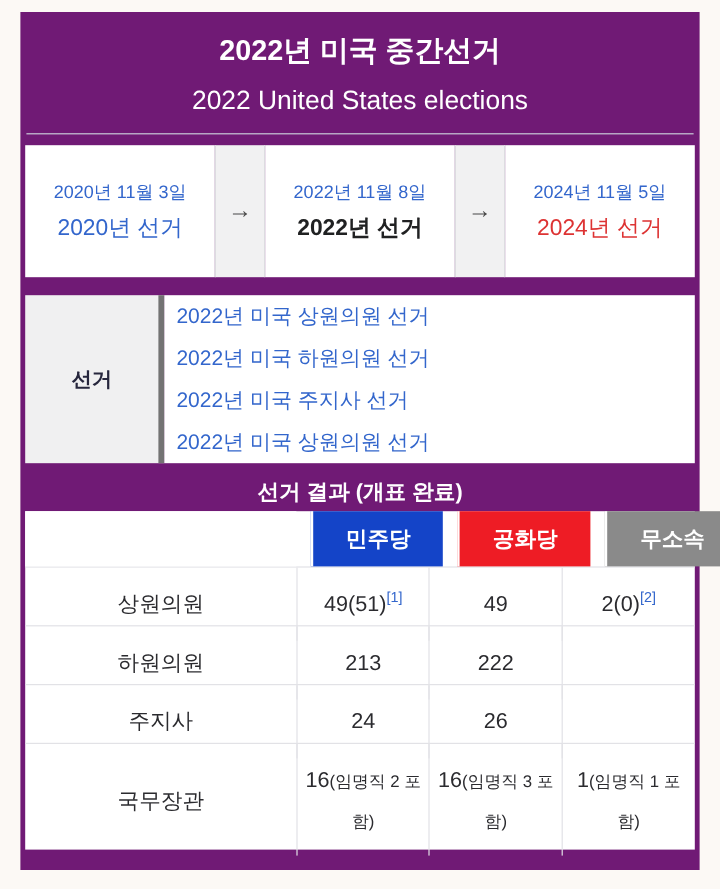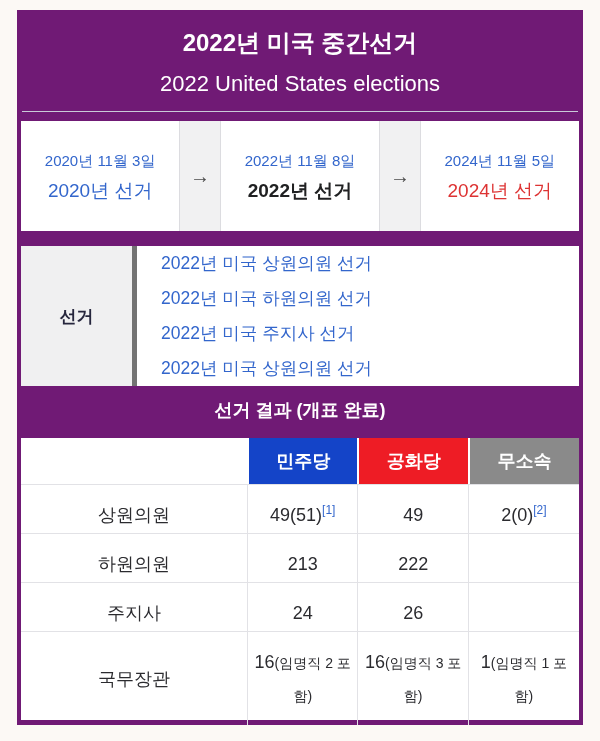--- a/index.html
+++ b/index.html
@@ -35,32 +35,32 @@
   .nav-link.next{color:#dd3333;}
   
   .elections-row{display:flex;margin-top:15px;height:140px;}
   .elections-label{
     width:116px;background:#f0f0f1;border-right:5px solid #737373;
     display:flex;align-items:center;justify-content:center;
     font-size:17px;font-weight:bold;color:#26263d;box-sizing:border-box;
   }
   .elections-links{
     flex:1;background:#fff;display:flex;flex-direction:column;justify-content:center;
-    padding-left:24px;
+    padding-left:10px;
   }
   .e-link{color:#3366cc;font-size:17.5px;line-height:35px;cursor:pointer;}
   
   .results-bar{
-    height:52px;line-height:48px;text-align:center;color:#fff;
+    height:40px;line-height:48px;text-align:center;color:#fff;
     font-size:18px;font-weight:bold;
   }
   .rtable{background:#fff;}
   .rt-row{display:grid;grid-template-columns:40.5% 19.8% 19.8% 19.9%;}
   .rt-row.data{border-top:1px solid #e2e2e6;}
-  .rt-head{height:46px;}
+  .rt-head{height:46px;gap:12px;}
   .corner{background:#fff;}
   .party{
     color:#fff;font-weight:bold;font-size:18px;display:flex;align-items:center;
     justify-content:center;border-left:2px solid #fff;
   }
   .party.dem{background:#1444C8;}
   .party.rep{background:#EE1C25;}
   .party.ind{background:#8A8A8A;text-align:center;}
   .rt-label,.rt-val{
     display:flex;align-items:center;justify-content:center;text-align:center;

